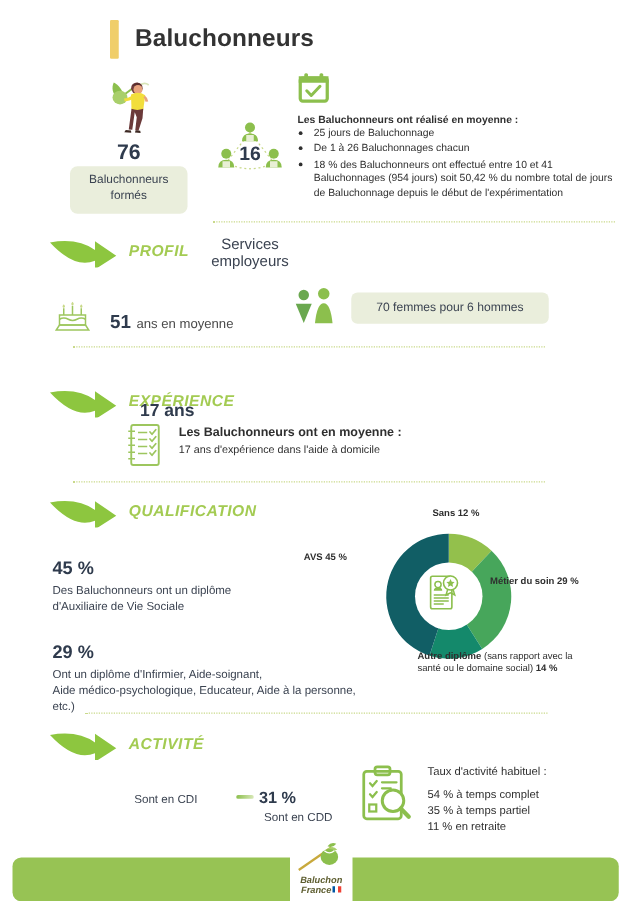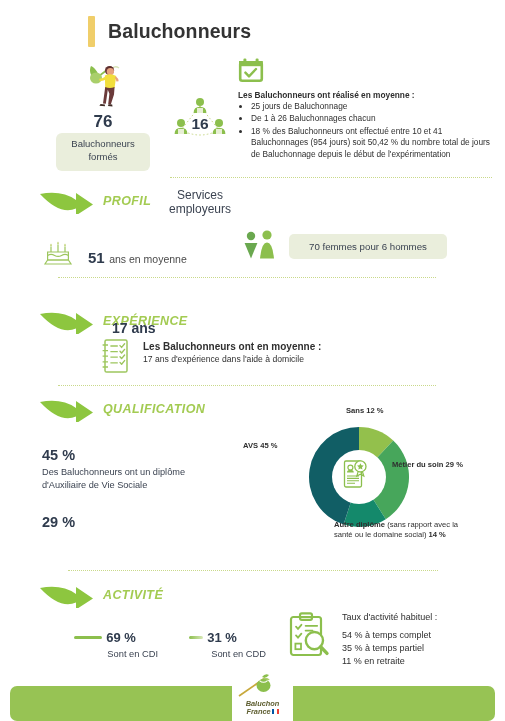--- a/index.html
+++ b/index.html
@@ -46,21 +46,21 @@
 
   
   .sep{
     position:absolute;height:0;border-top:1.6px dotted #C9D98A;
   }
 
   
   .age-row{position:absolute;left:38px;top:231px;display:flex;align-items:flex-end;gap:10px;}
   .age-row .val{font-size:15px;font-weight:bold;color:#2f3b4d;}
   .age-row .unit{font-size:10.5px;color:#4a4a4a;font-weight:normal;}
-  .gender-row{position:absolute;left:240px;top:230px;display:flex;align-items:center;gap:9px;}
+  .gender-row{position:absolute;left:232px;top:230px;display:flex;align-items:center;gap:9px;}
   .pill{
     background:#EAEEDC;border-radius:5px;padding:7px 20px;
     font-size:9.7px;color:#3b4351;white-space:nowrap;
   }
 
   
   .exp-years{position:absolute;left:112px;top:320px;font-size:14px;font-weight:bold;color:#2f3b4d;}
   .exp-block{position:absolute;left:100px;top:338px;display:flex;align-items:flex-start;gap:13px;}
   .exp-block .t1{font-size:10px;font-weight:bold;color:#2f2f2f;margin-top:3px;}
   .exp-block .t2{font-size:8.6px;color:#2f2f2f;margin-top:2px;}
@@ -85,21 +85,21 @@
   .taux .head{font-size:9px;font-weight:normal;color:#2f2f2f;}
   .taux .ln{font-size:9px;color:#2f2f2f;line-height:1.45;}
   .taux .lines{margin-top:7px;}
 
   
   .footer-bar{position:absolute;left:10px;top:686px;width:485px;height:35px;}
   .fb-left,.fb-right{position:absolute;top:0;height:35px;background:#97C354;}
   .fb-left{left:0;width:222px;border-radius:7px 0 0 7px;}
   .fb-right{left:268px;width:217px;border-radius:0 7px 7px 0;}
   .logo{
-    position:absolute;left:222px;top:-12px;width:61px;height:47px;
+    position:absolute;left:222px;top:-12px;width:50px;height:47px;
     background:#ffffff;text-align:center;
   }
   .logo .l1{font-size:7.4px;font-style:italic;font-weight:bold;color:#5d5d2f;line-height:1.05;}
   .logo .l2{font-size:7.4px;font-style:italic;font-weight:bold;color:#5d5d2f;line-height:1.05;}
   .flag{display:inline-block;width:7px;height:5px;vertical-align:middle;margin-left:1px;}
   svg{display:block;}
 </style>
 </head>
 <body>
 
@@ -270,20 +270,24 @@
   <div class="qual-left">
     <div>
       <div class="big">45 %</div>
       <div class="desc">
         <div>Des Baluchonneurs ont un diplôme</div>
         <div>d'Auxiliaire de Vie Sociale</div>
       </div>
     </div>
     <div class="grp2">
       <div class="big">29 %</div>
+      <div class="desc">
+        <div>Ont un diplôme d'Infirmier, Aide-soignant,</div>
+        <div>Aide médico-psychologique, Educateur, Aide à la personne, etc.)</div>
+      </div>
     </div>
   </div>
 
   <div class="donut-wrap">
     <svg width="118" height="118" viewBox="0 0 118 118" id="donut-svg">
       <g id="donut-slices">
           <path d="M 59 59 L 59 9 A 50 50 0 0 1 93.22735529643444 22.551568628929424 Z" fill="#93C04C"></path>
           <path d="M 59 59 L 93.22735529643444 22.551568628929424 A 50 50 0 0 1 85.79133974894984 101.21639627510075 Z" fill="#47A65B"></path>
           <path d="M 59 59 L 85.79133974894984 101.21639627510075 A 50 50 0 0 1 43.549150281252636 106.55282581475768 Z" fill="#14896B"></path>
           <path d="M 59 59 L 43.549150281252636 106.55282581475768 A 50 50 0 0 1 58.99999999999999 9 Z" fill="#115E65"></path>
@@ -314,24 +318,20 @@
   <div class="sep" style="left:68px;top:570px;width:370px;"></div>
 
   <div class="sect" style="left:38px;top:582px;">
     <svg width="58" height="26" viewBox="0 0 58 26">
       <path d="M2 6 q22 -4 36 6 l0 -7 l17 11.5 l-17 11 l0 -7 q-16 7 -36 -14.5 Z" fill="#8DC63F"></path>
     </svg>
     <h2>ACTIVITÉ</h2>
   </div>
 
   <div class="contract" style="left:52px;width:106px;">
-    <div class="line">
-      <div class="dash" style="width:28px;background:#8CBF4D;"></div>
-      <div class="pct">69 %</div>
-    </div>
     <div class="cap">Sont en CDI</div>
   </div>
 
   <div class="contract" style="left:160px;width:106px;">
     <div class="line">
       <div class="dash" style="width:14px;background:linear-gradient(90deg,#8CBF4D,#D8E8B8);"></div>
       <div class="pct">31 %</div>
     </div>
     <div class="cap">Sont en CDD</div>
   </div>

